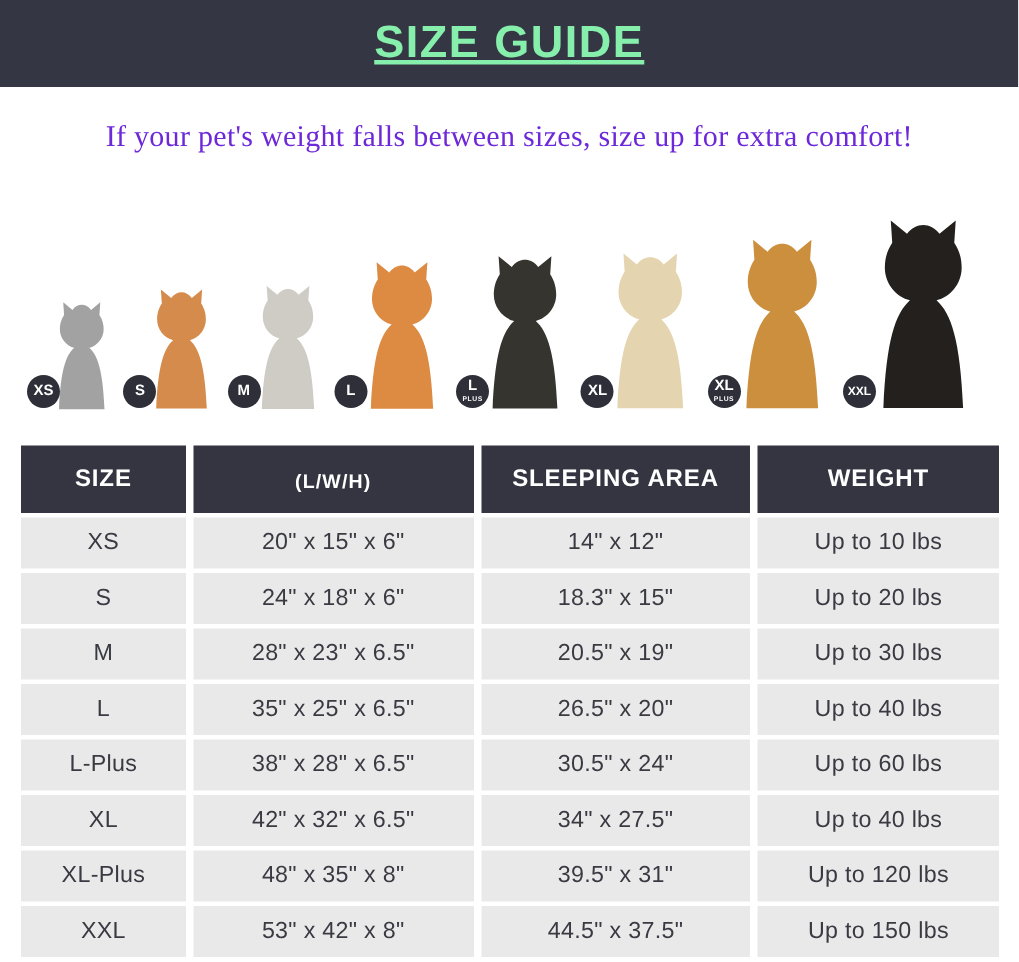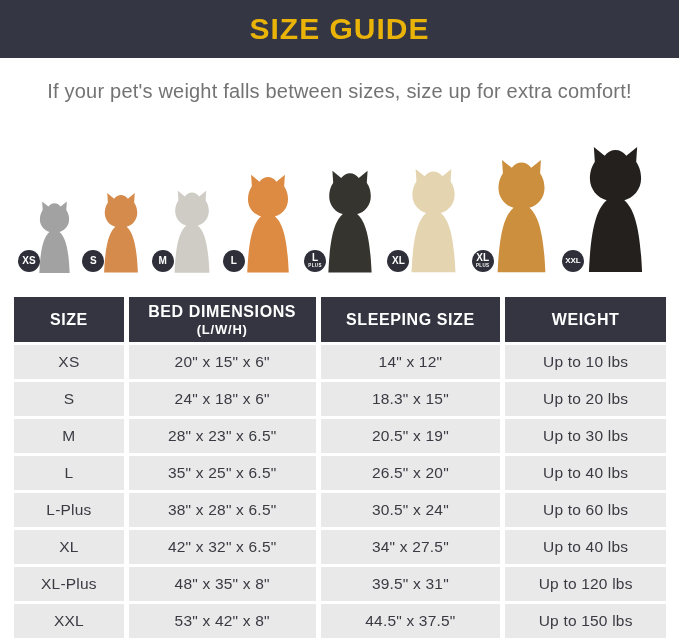--- a/index.html
+++ b/index.html
@@ -2,25 +2,25 @@
 <html><head>
 <meta charset="utf-8">
 <style>
   * { box-sizing: border-box; }
   html, body { margin: 0; padding: 0; background: #ffffff; }
   body { font-family: "Liberation Sans", sans-serif; }
   .page { width: 679px; height: 641px; background: #fff; overflow: hidden; position: relative; }
 
   
   .top-bar { height: 58px; background: #353644; display: flex; align-items: center; justify-content: center; }
-  .top-bar .title { color: #eab308; font-size: 30px; font-weight: 700; letter-spacing: 1px; }
+  .top-bar .title { color: #86efac; font-size: 30px; font-weight: 700; letter-spacing: 1px; text-decoration: underline; }
 
   
   .subtitle-wrap { height: 66px; display: flex; align-items: center; justify-content: center; }
-  .subtitle { font-size: 20px; color: #737373; letter-spacing: 0.2px; }
+  .subtitle { font-size: 20px; color: #6d28d9; letter-spacing: 0.2px; font-family: Liberation Serif, serif; }
 
   
   .pets-row { height: 150px; display: flex; align-items: flex-end; justify-content: space-between;
               padding: 0 24px 0 32px; margin-bottom: 23px; }
   .pet { position: relative; line-height: 0; }
   .pet svg { display: block; }
   .pet-0 svg { width: 45px; height: 73px; }
   .pet-1 svg { width: 50px; height: 82px; }
   .pet-2 svg { width: 52px; height: 84px; }
   .pet-3 svg { width: 62px; height: 100px; }
@@ -137,25 +137,24 @@
 
   </div>
 
   <div class="size-table">
 
     <div class="trow">
       <div class="th">
         <span>SIZE</span>
       </div>
       <div class="th">
-        <span>BED DIMENSIONS</span>
         <span class="sub">(L/W/H)</span>
       </div>
       <div class="th">
-        <span>SLEEPING SIZE</span>
+        <span>SLEEPING AREA</span>
       </div>
       <div class="th">
         <span>WEIGHT</span>
       </div>
     </div>
 
     <div class="trow">
       <div class="td">XS</div>
       <div class="td">20" x 15" x 6"</div>
       <div class="td">14" x 12"</div>

